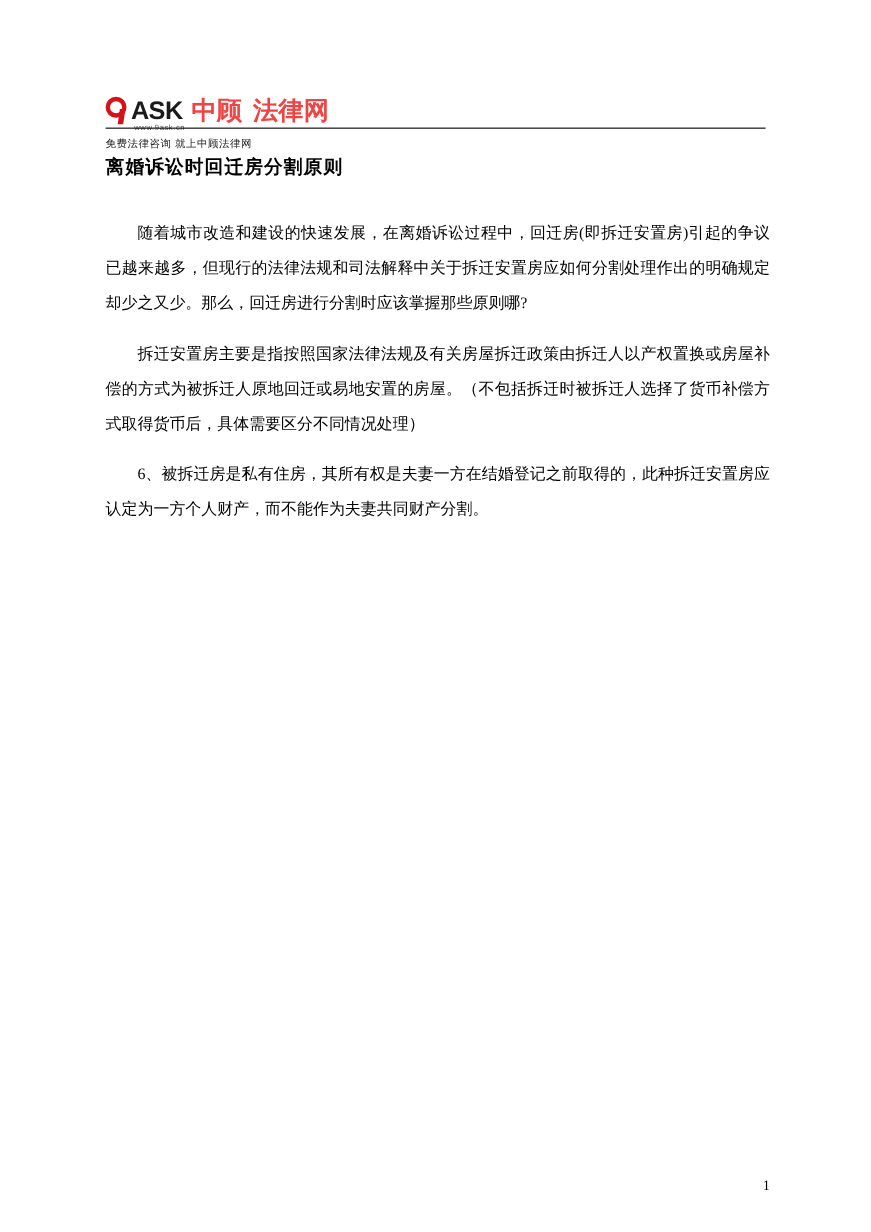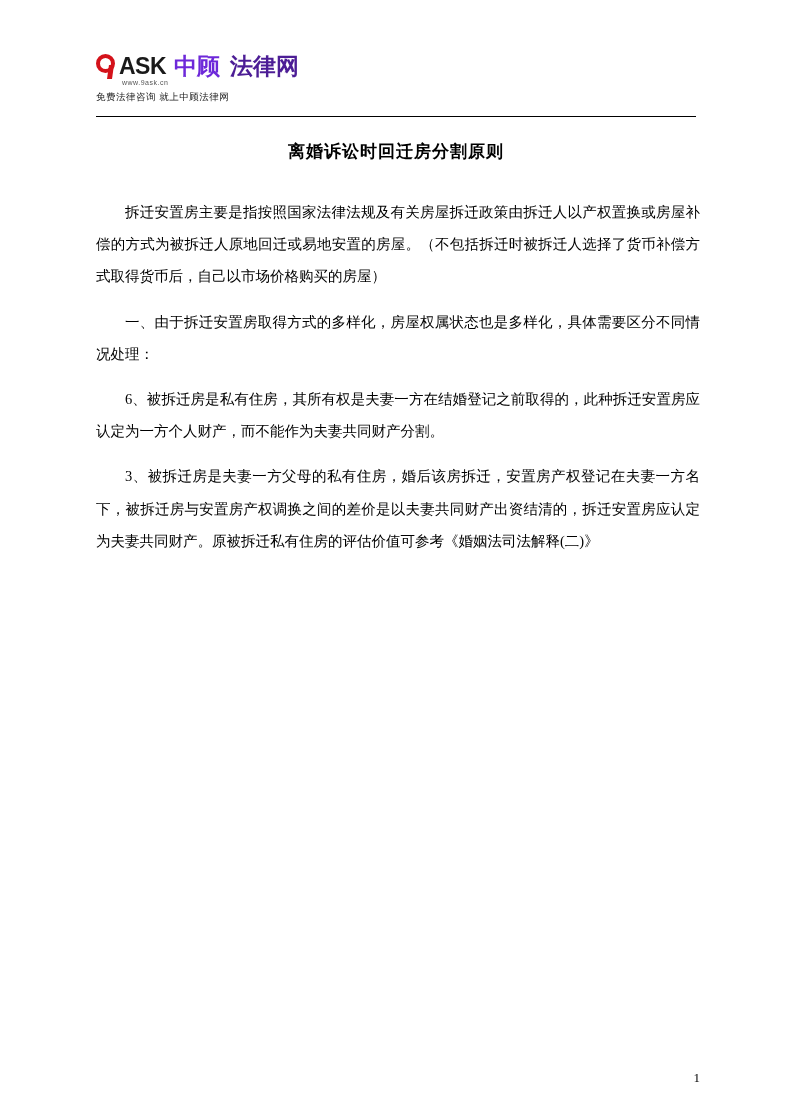--- a/index.html
+++ b/index.html
@@ -20,20 +20,21 @@
   .header {
     position: absolute;
     left: 96px;
     top: 52px;
     width: 600px;
   }
   .logo-row {
     display: flex;
     align-items: flex-end;
     gap: 4px;
+    margin-top: 34px;
   }
   .logo-mark {
     position: relative;
     width: 22px;
     height: 26px;
     flex: 0 0 auto;
   }
   .logo-mark .ring {
     position: absolute;
     left: 0;
@@ -59,29 +60,29 @@
     font-size: 23px;
     letter-spacing: -0.5px;
     color: #1a1a1a;
     line-height: 1;
     margin-left: -3px;
   }
   .logo-cn {
     font-family: "Liberation Serif", serif;
     font-weight: bold;
     font-size: 23px;
-    color: #6d28d9;
+    color: #ef4444;
     line-height: 1;
     margin-left: 4px;
   }
   .logo-fl {
     font-family: "Liberation Serif", serif;
     font-weight: bold;
     font-size: 23px;
-    color: #4c1d95;
+    color: #ef4444;
     line-height: 1;
     margin-left: 6px;
   }
   .logo-url {
     font-family: "Liberation Sans", sans-serif;
     font-size: 7px;
     color: #555555;
     letter-spacing: 0.5px;
     margin-left: 26px;
     margin-top: 1px;
@@ -99,21 +100,20 @@
     top: 116px;
     width: 600px;
     height: 0;
     border-top: 1px solid #000000;
   }
   .doc-title {
     position: absolute;
     left: 96px;
     top: 140px;
     width: 600px;
-    text-align: center;
     font-family: "Liberation Sans", sans-serif;
     font-weight: bold;
     font-size: 17px;
     letter-spacing: 1px;
   }
   .body-text {
     position: absolute;
     left: 96px;
     top: 196px;
     width: 604px;
@@ -151,21 +151,20 @@
     </div>
     <div class="logo-url">www.9ask.cn</div>
     <div class="logo-slogan">免费法律咨询  就上中顾法律网</div>
   </div>
 
   <div class="header-rule"></div>
 
   <div class="doc-title">离婚诉讼时回迁房分割原则</div>
 
   <div class="body-text">
-    <p>拆迁安置房主要是指按照国家法律法规及有关房屋拆迁政策由拆迁人以产权置换或房屋补偿的方式为被拆迁人原地回迁或易地安置的房屋。（不包括拆迁时被拆迁人选择了货币补偿方式取得货币后，自己以市场价格购买的房屋）</p>
-    <p>一、由于拆迁安置房取得方式的多样化，房屋权属状态也是多样化，具体需要区分不同情况处理：</p>
+    <p>随着城市改造和建设的快速发展，在离婚诉讼过程中，回迁房(即拆迁安置房)引起的争议已越来越多，但现行的法律法规和司法解释中关于拆迁安置房应如何分割处理作出的明确规定却少之又少。那么，回迁房进行分割时应该掌握那些原则哪?</p>
+    <p>拆迁安置房主要是指按照国家法律法规及有关房屋拆迁政策由拆迁人以产权置换或房屋补偿的方式为被拆迁人原地回迁或易地安置的房屋。（不包括拆迁时被拆迁人选择了货币补偿方式取得货币后，具体需要区分不同情况处理）</p>
     <p>6、被拆迁房是私有住房，其所有权是夫妻一方在结婚登记之前取得的，此种拆迁安置房应认定为一方个人财产，而不能作为夫妻共同财产分割。</p>
-    <p>3、被拆迁房是夫妻一方父母的私有住房，婚后该房拆迁，安置房产权登记在夫妻一方名下，被拆迁房与安置房产权调换之间的差价是以夫妻共同财产出资结清的，拆迁安置房应认定为夫妻共同财产。原被拆迁私有住房的评估价值可参考《婚姻法司法解释(二)》</p>
   </div>
 
   <div class="page-number">1</div>
 
 </div>
 
 </body></html>

